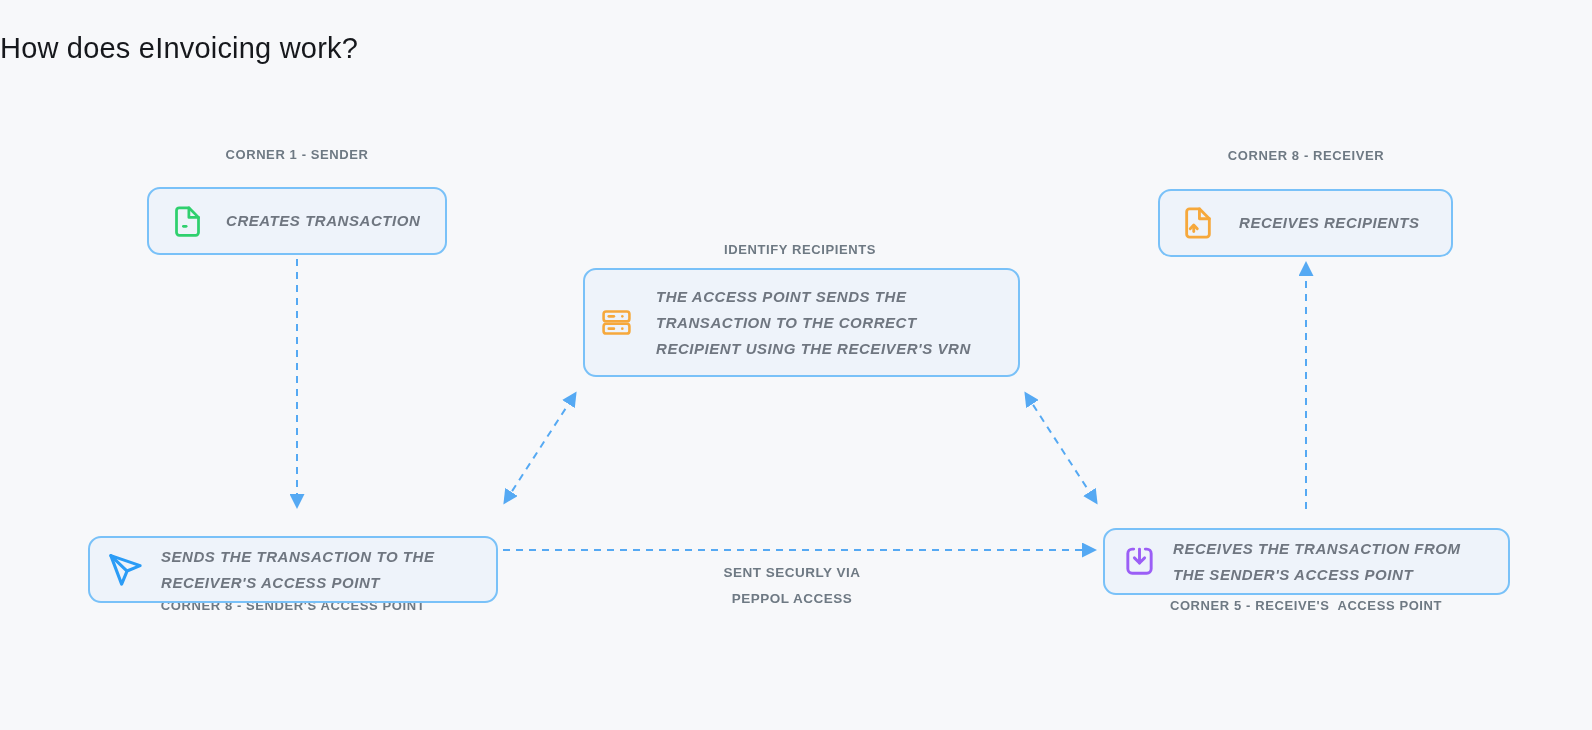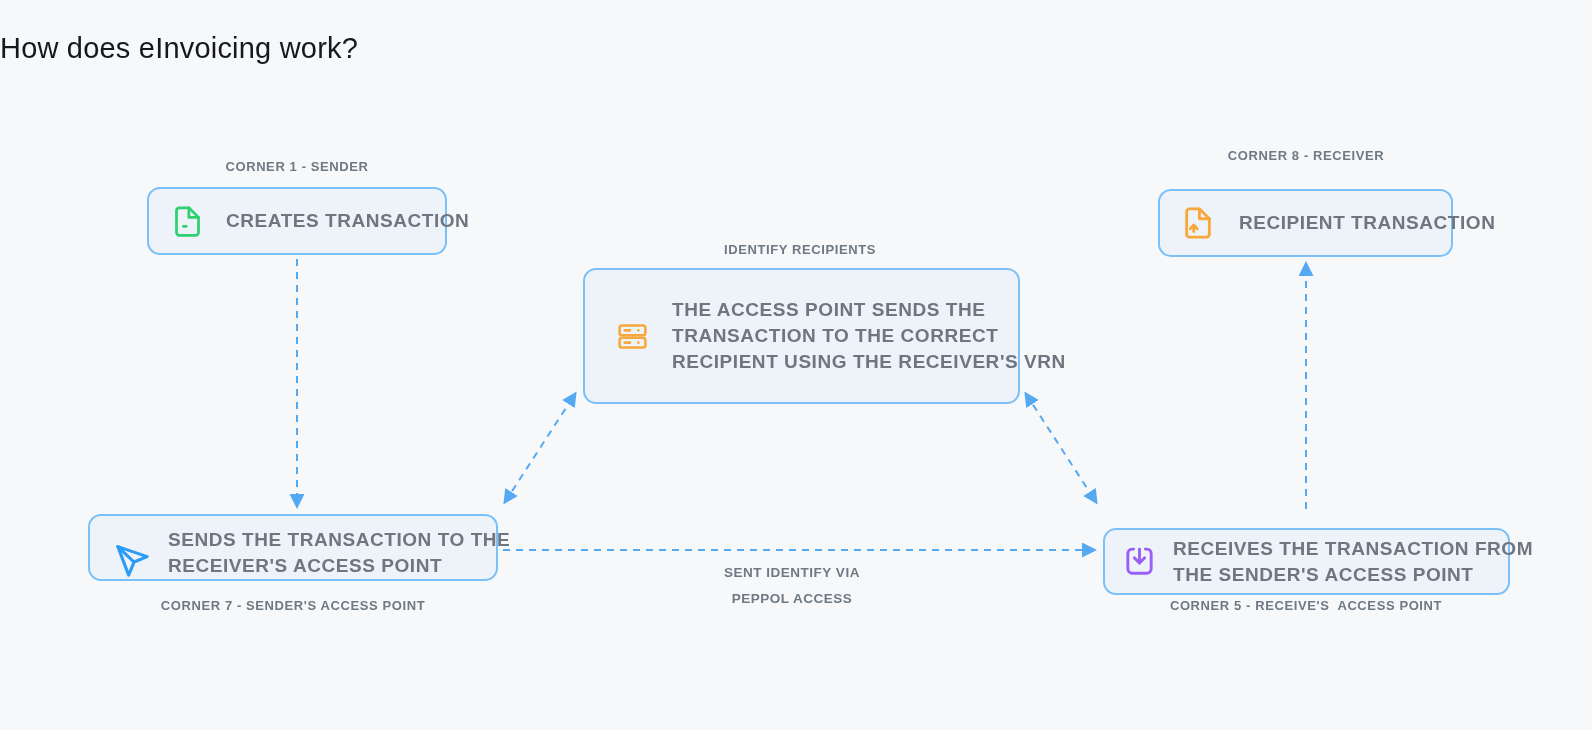--- a/index.html
+++ b/index.html
@@ -36,26 +36,27 @@
     position: absolute;
     background: var(--box-bg, #eef3fa);
     border: 2px solid var(--box-border, #79c1f8);
     border-radius: 13px;
     display: flex;
     align-items: center;
   }
   .node-box .icon { flex: 0 0 auto; display: flex; align-items: center; }
   .node-box .icon svg { display: block; }
   .box-text {
-    font-size: 19px;
+    font-size: 15px;
     font-weight: 700;
     letter-spacing: 0.55px;
     line-height: 26px;
     color: var(--text-gray, #6f7680);
     white-space: pre;
+    font-style: italic;
   }
 
   .icon-green  { color: var(--icon-green,  #2fd06e); }
   .icon-blue   { color: var(--icon-blue,   #2b9cf6); }
   .icon-orange { color: var(--icon-orange, #f6a83b); }
   .icon-purple { color: var(--icon-purple, #9b5ef6); }
 
   svg.arrows { position: absolute; inset: 0; width: 100%; height: 100%; }
   svg.arrows line {
     stroke: var(--arrow-blue, #55a9f3);
@@ -63,28 +64,28 @@
     stroke-dasharray: 7 6;
     fill: none;
   }
   svg.arrows marker path { fill: var(--arrow-blue, #55a9f3); }
 
   
   #box-corner1 { left: 147px; top: 187px; width: 300px; height: 68px; padding-left: 22px; }
   #box-corner1 .icon { margin-right: 22px; }
   #box-corner4 { left: 1158px; top: 189px; width: 295px; height: 68px; padding-left: 21px; }
   #box-corner4 .icon { margin-right: 24px; }
-  #box-identify { left: 583px; top: 268px; width: 437px; height: 136px; padding-left: 32px; }
+  #box-identify { left: 583px; top: 268px; width: 437px; height: 109px; padding-left: 16px; }
   #box-identify .icon { margin-right: 24px; }
-  #box-corner2 { left: 88px; top: 514px; width: 410px; height: 67px; padding-left: 24px; align-items: flex-end; }
+  #box-corner2 { left: 88px; top: 536px; width: 410px; height: 67px; padding-left: 17px; }
   #box-corner2 .icon { margin-right: 17px; }
   #box-corner3 { left: 1103px; top: 528px; width: 407px; height: 67px; padding-left: 17px; }
   #box-corner3 .icon { margin-right: 16px; }
 
-  #label-corner1 { left: 297px;  top: 147px; margin-top: 12px; }
+  #label-corner1 { left: 297px;  top: 147px; }
   #label-corner4 { left: 1306px; top: 148px; }
   #label-identify{ left: 800px;  top: 242px; }
   #label-corner2 { left: 293px;  top: 598px; }
   #label-corner3 { left: 1306px; top: 598px; }
   #net-line1 { left: 792px; top: 565px; }
   #net-line2 { left: 792px; top: 591px; }
 </style>
 </head>
 <body>
 
@@ -101,21 +102,21 @@
     <line x1="297" y1="259" x2="297" y2="506" marker-end="url(#ah)"></line>
     <line x1="505" y1="502" x2="575" y2="394" marker-start="url(#ah)" marker-end="url(#ah)"></line>
     <line x1="503" y1="550" x2="1094" y2="550" marker-end="url(#ah)"></line>
     <line x1="1026" y1="394" x2="1096" y2="502" marker-start="url(#ah)" marker-end="url(#ah)"></line>
     <line x1="1306" y1="509" x2="1306" y2="264" marker-end="url(#ah)"></line>
   </svg>
 
   <div class="node-label" id="label-corner1">CORNER 1 - SENDER</div>
   <div class="node-label" id="label-corner4">CORNER 8 - RECEIVER</div>
   <div class="node-label" id="label-identify">IDENTIFY RECIPIENTS</div>
-  <div class="node-label" id="label-corner2">CORNER 7 - SENDER'S ACCESS POINT</div>
+  <div class="node-label" id="label-corner2">CORNER 8 - SENDER'S ACCESS POINT</div>
   <div class="node-label" id="label-corner3">CORNER 5 - RECEIVE'S  ACCESS POINT</div>
 
   <div class="node-box" id="box-corner1">
     <span class="icon icon-green">
       <svg width="33" height="33" viewBox="0 0 24 24" fill="none" stroke="currentColor" stroke-width="2" stroke-linecap="round" stroke-linejoin="round">
         <path d="M13 2H6a2 2 0 0 0-2 2v16a2 2 0 0 0 2 2h12a2 2 0 0 0 2-2V9z"></path>
         <polyline points="13 2 13 9 20 9"></polyline>
         <line x1="9" y1="15.5" x2="11" y2="15.5"></line>
       </svg>
     </span>
@@ -124,21 +125,21 @@
 
   <div class="node-box" id="box-corner4">
     <span class="icon icon-orange">
       <svg width="34" height="34" viewBox="0 0 24 24" fill="none" stroke="currentColor" stroke-width="2" stroke-linecap="round" stroke-linejoin="round">
         <path d="M13 2H6a2 2 0 0 0-2 2v16a2 2 0 0 0 2 2h12a2 2 0 0 0 2-2V9z"></path>
         <polyline points="13 2 13 9 20 9"></polyline>
         <path d="M9 18v-3.5"></path>
         <polyline points="6.5 16 9 13.5 11.5 16"></polyline>
       </svg>
     </span>
-    <span class="box-text">RECIPIENT TRANSACTION</span>
+    <span class="box-text">RECEIVES RECIPIENTS</span>
   </div>
 
   <div class="node-box" id="box-identify">
     <span class="icon icon-orange">
       <svg width="31" height="31" viewBox="0 0 24 24" fill="none" stroke="currentColor" stroke-width="2" stroke-linecap="round" stroke-linejoin="round">
         <rect x="2" y="3.5" width="20" height="7.5" rx="2"></rect>
         <rect x="2" y="13" width="20" height="7.5" rx="2"></rect>
         <line x1="6" y1="7.25" x2="10" y2="7.25"></line>
         <line x1="16.5" y1="7.25" x2="16.51" y2="7.25"></line>
         <line x1="6" y1="16.75" x2="10" y2="16.75"></line>
@@ -166,16 +167,16 @@
       <svg width="35" height="35" viewBox="0 0 24 24" fill="none" stroke="currentColor" stroke-width="2" stroke-linecap="round" stroke-linejoin="round">
         <path d="M8 3.5H7a3 3 0 0 0-3 3V17a3 3 0 0 0 3 3h10a3 3 0 0 0 3-3V6.5a3 3 0 0 0-3-3h-1"></path>
         <line x1="12" y1="3.5" x2="12" y2="13"></line>
         <polyline points="8.5 9.5 12 13 15.5 9.5"></polyline>
       </svg>
     </span>
     <span class="box-text">RECEIVES THE TRANSACTION FROM
 THE SENDER'S ACCESS POINT</span>
   </div>
 
-  <div class="net-label" id="net-line1">SENT IDENTIFY VIA</div>
+  <div class="net-label" id="net-line1">SENT SECURLY VIA</div>
   <div class="net-label" id="net-line2">PEPPOL ACCESS</div>
 
 </div>
 
 </body></html>

